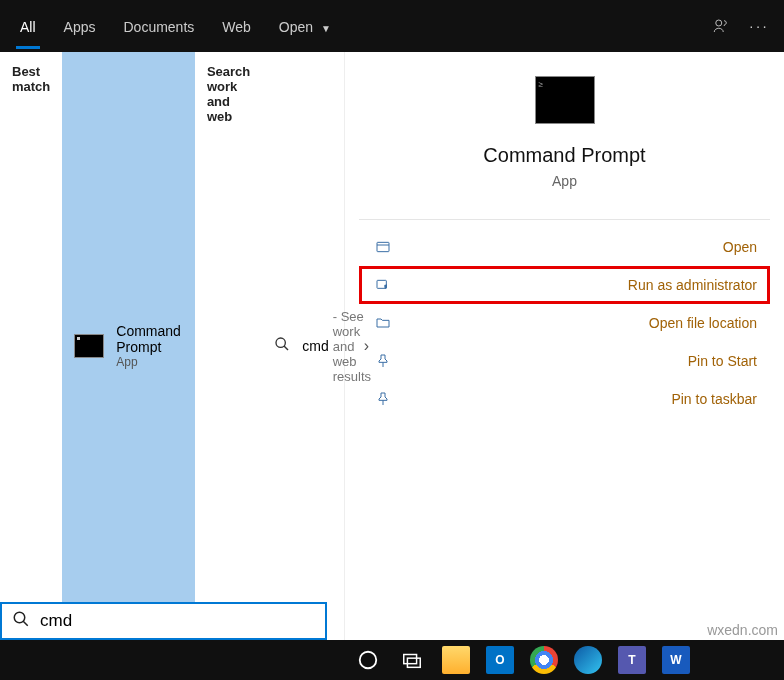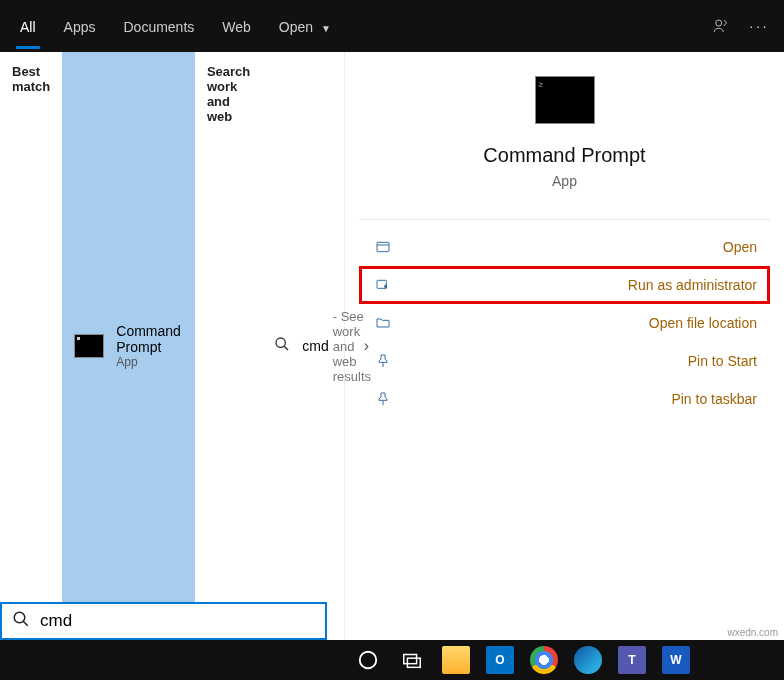--- a/index.html
+++ b/index.html
@@ -90,21 +90,21 @@
 }
 .tbico{width:44px;height:40px;display:flex;align-items:center;justify-content:center;}
 .tbico svg{width:22px;height:22px;}
 .tb-app{width:28px;height:28px;margin:0 8px;border-radius:2px;display:flex;align-items:center;justify-content:center;font-size:12px;font-weight:bold;color:#fff;}
 .out{background:#0072c6;}
 .chr{background:radial-gradient(circle at 50% 50%,#fff 0 25%,#4285f4 25% 45%,transparent 45%),conic-gradient(#ea4335 0 120deg,#fbbc05 120deg 240deg,#34a853 240deg);border-radius:50%;}
 .edg{background:linear-gradient(135deg,#0c59a4,#33c3f0);border-radius:50%;}
 .tms{background:#5558af;}
 .wrd{background:#185abd;}
 .fex{background:linear-gradient(#ffd86b,#ffb02e);}
-.watermark{position:absolute;right:6px;bottom:42px;font-size:10px;color:#999;}
+.watermark{position:absolute;right:6px;bottom:42px;font-size:14px;color:#999;}
 </style>
 </head>
 <body>
 
 <div class="search-panel">
 
   <div class="tabs">
     <div class="tab active">All</div>
     <div class="tab">Apps</div>
     <div class="tab">Documents</div>

